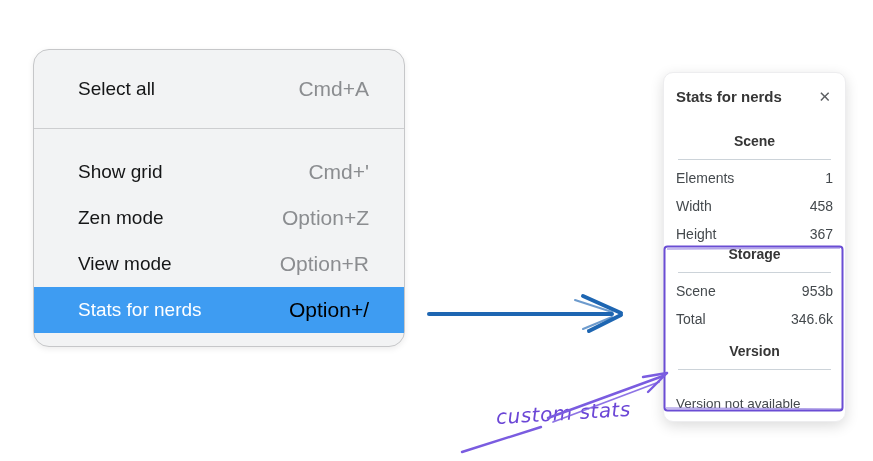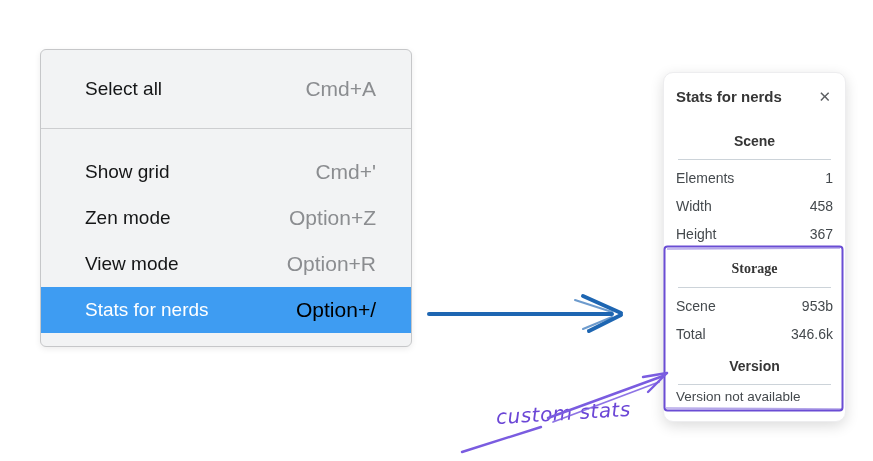--- a/index.html
+++ b/index.html
@@ -4,25 +4,25 @@
 <style>
   html,body{margin:0;padding:0;}
   body{
     width:873px;height:461px;position:relative;overflow:hidden;
     background:#ffffff;
     font-family:"Liberation Sans",sans-serif;
   }
 
   
   .menu{
-    position:absolute;left:40px;top:49px;width:372px;height:298px;
+    position:absolute;left:33px;top:49px;width:372px;height:298px;
     box-sizing:border-box;
     background:#f2f3f4;
     border:1px solid #c6c7c9;
-    border-radius:6px;
+    border-radius:16px;
     box-shadow:0 2px 6px rgba(0,0,0,0.08);
     padding-top:16px;
   }
   .menu-row{
     height:46px;display:flex;align-items:center;justify-content:space-between;
     padding:0 35px 0 44px;
     font-size:19px;color:#151617;
   }
   .menu-shortcut{color:#8b8d90;font-size:21px;}
   .menu-sep{border-top:1.5px solid #cdced0;margin:16px 0 20px 0;}
@@ -44,28 +44,28 @@
   .panel-header{display:flex;align-items:center;justify-content:space-between;line-height:20px;}
   .panel-title{font-size:15px;font-weight:bold;color:#363636;}
   .panel-close{
     font-size:15px;color:#5c5f62;cursor:pointer;line-height:16px;
     padding:0 2px;
   }
   .sec-h{
     text-align:center;font-weight:bold;font-size:14px;color:#363636;line-height:20px;
   }
   .sec-h.scene{margin-top:24px;}
-  .sec-h.storage{margin-top:15px;font-family:Liberation Serif, serif;}
+  .sec-h.storage{}
   .sec-h.version{margin-top:12px;}
   .divider{border-top:1px solid #ccd3d9;margin:8px 2px 0 2px;}
   .stat-row{
     display:flex;justify-content:space-between;
     font-size:14px;line-height:20px;margin-top:8px;gap:12px;
   }
-  .version-note{font-size:13.5px;line-height:19px;margin-top:2px;color:#44494d;}
+  .version-note{font-size:13.5px;line-height:19px;margin-top:24px;color:#44494d;}
 
   
   .annotation-text{
     position:absolute;left:496px;top:401px;
     font-family:"DejaVu Sans",sans-serif;
     font-style:italic;
     font-size:20px;letter-spacing:0.5px;
     color:#6b46d6;
     transform:rotate(-3.5deg);
     white-space:nowrap;

